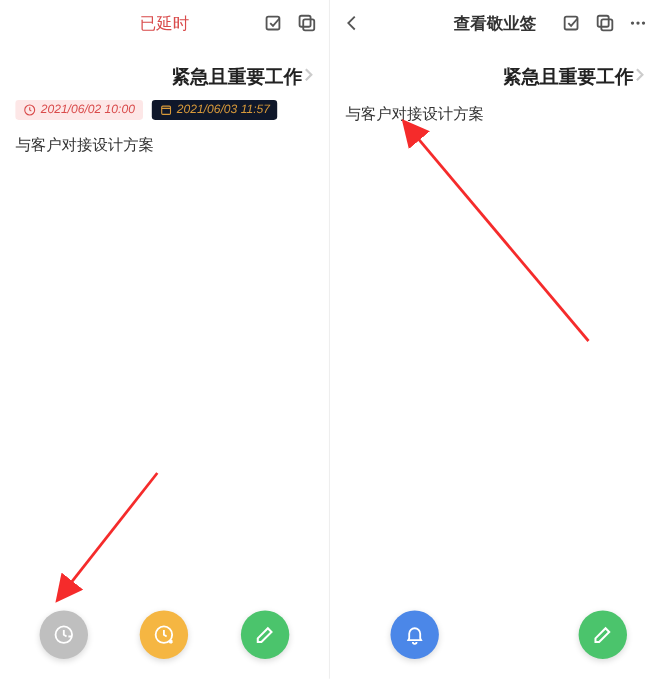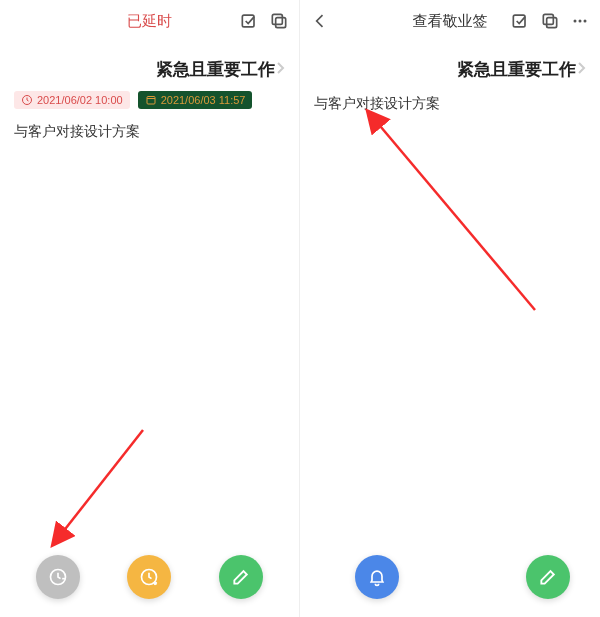--- a/index.html
+++ b/index.html
@@ -42,20 +42,21 @@
       left: 50%;
       transform: translateX(-50%);
       font-size: 15px;
       font-weight: 500;
     }
     .topbar .title.red {
       color: #d94b4b;
     }
     .topbar .title.black {
       color: #333;
+      font-weight: bold;
     }
     .topbar .left, .topbar .right {
       display: flex;
       align-items: center;
       gap: 10px;
     }
     .topbar .right {
       margin-left: auto;
     }
     .icon {
@@ -81,35 +82,36 @@
       color: #222;
     }
     .chevron {
       color: #ccc;
       font-size: 14px;
     }
     .badges {
       display: flex;
       gap: 8px;
       margin-top: 10px;
+      font-style: italic;
     }
     .badge {
       display: flex;
       align-items: center;
       gap: 4px;
       font-size: 11px;
       padding: 3px 7px;
       border-radius: 3px;
     }
     .badge.red {
       background: #fde7e7;
       color: #d94b4b;
     }
     .badge.orange {
-      background: #14532d;
+      background: #0f172a;
       color: #d99a3a;
       text-align: right;
     }
     .badge-icon {
       width: 12px;
       height: 12px;
     }
     .content-text {
       font-size: 14px;
       color: #333;

